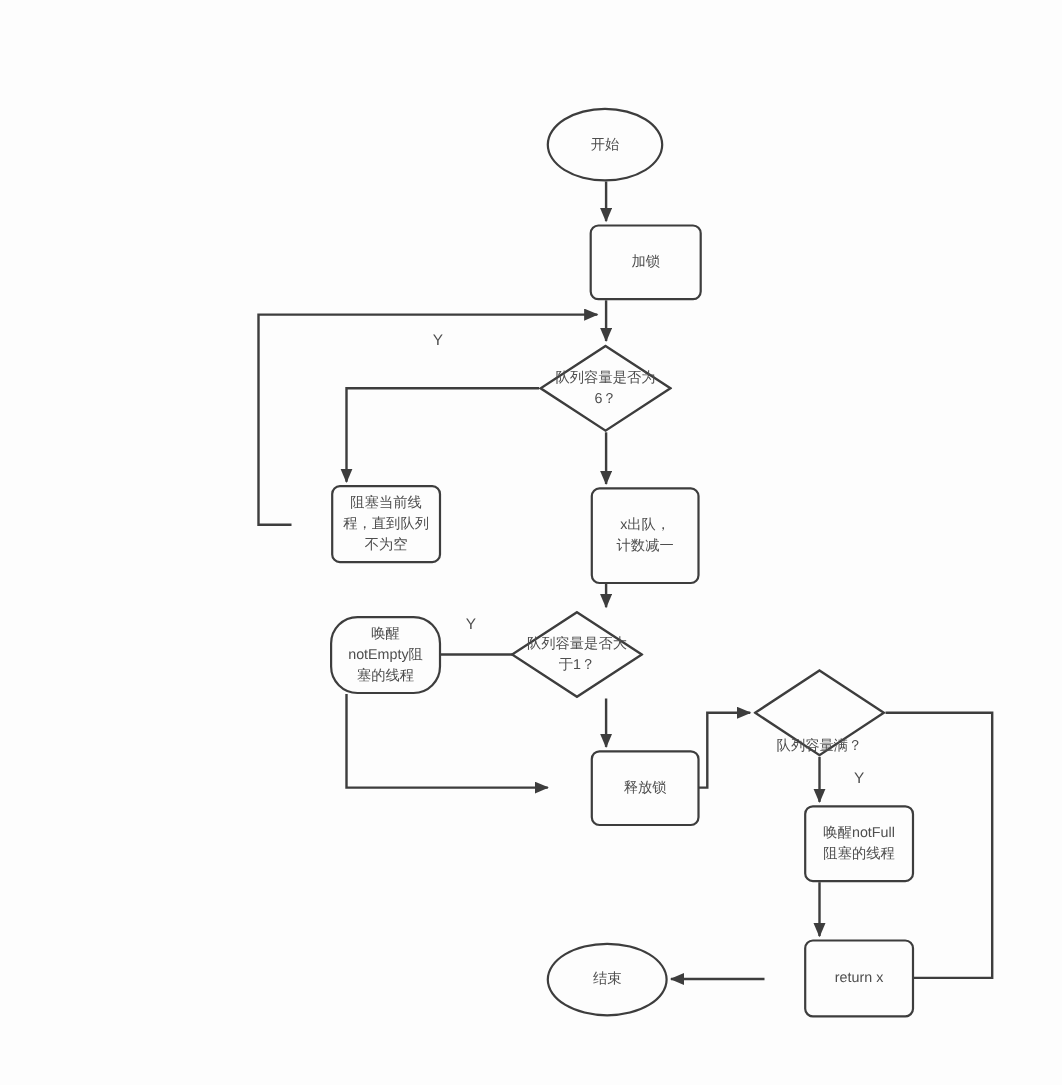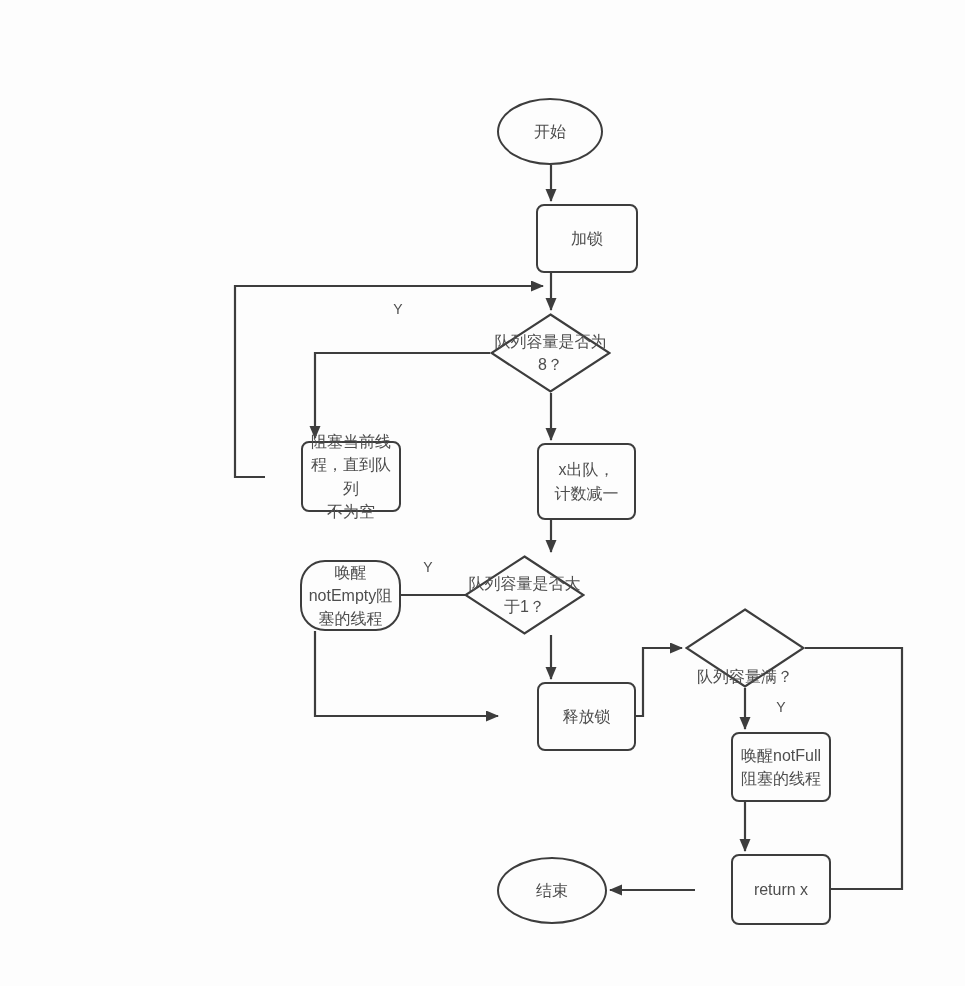--- a/index.html
+++ b/index.html
@@ -21,21 +21,21 @@
   svg.edges polyline{
     fill:none;
     stroke:var(--stroke);
     stroke-width:2.2;
   }
   .node{
     position:absolute;
     display:flex;align-items:center;justify-content:center;
     box-sizing:border-box;
     text-align:center;
-    font-size:16px;
+    font-size:13px;
     line-height:1.45;
   }
   .node .lbl{
     white-space:pre-line;
     display:block;
     width:100%;
     padding:0 2px;
     box-sizing:border-box;
   }
   .rect{
@@ -101,30 +101,30 @@
 
   <div class="node rect" style="left:500px;top:204px;width:102px;height:69px;">
     <span class="lbl">加锁</span>
   </div>
 
   <div class="node diamond" style="left:490px;top:313px;width:121px;height:80px;">
     <svg viewBox="0 0 120 80" preserveAspectRatio="none">
       <polygon points="60,1.5 118.5,40 60,78.5 1.5,40"></polygon>
     </svg>
     <span class="lbl">队列容量是否为
-8？</span>
+6？</span>
   </div>
 
   <div class="node rect" style="left:265px;top:441px;width:100px;height:71px;font-family:Liberation Serif, serif;">
     <span class="lbl">阻塞当前线
 程，直到队列
 不为空</span>
   </div>
 
-  <div class="node rect" style="left:501px;top:443px;width:99px;height:77px;">
+  <div class="node rect" style="left:501px;top:443px;width:99px;height:88px;">
     <span class="lbl">x出队，
 计数减一</span>
   </div>
 
   <div class="node diamond" style="left:464px;top:555px;width:121px;height:80px;">
     <svg viewBox="0 0 120 80" preserveAspectRatio="none">
       <polygon points="60,1.5 118.5,40 60,78.5 1.5,40"></polygon>
     </svg>
     <span class="lbl">队列容量是否大
 于1？</span>

